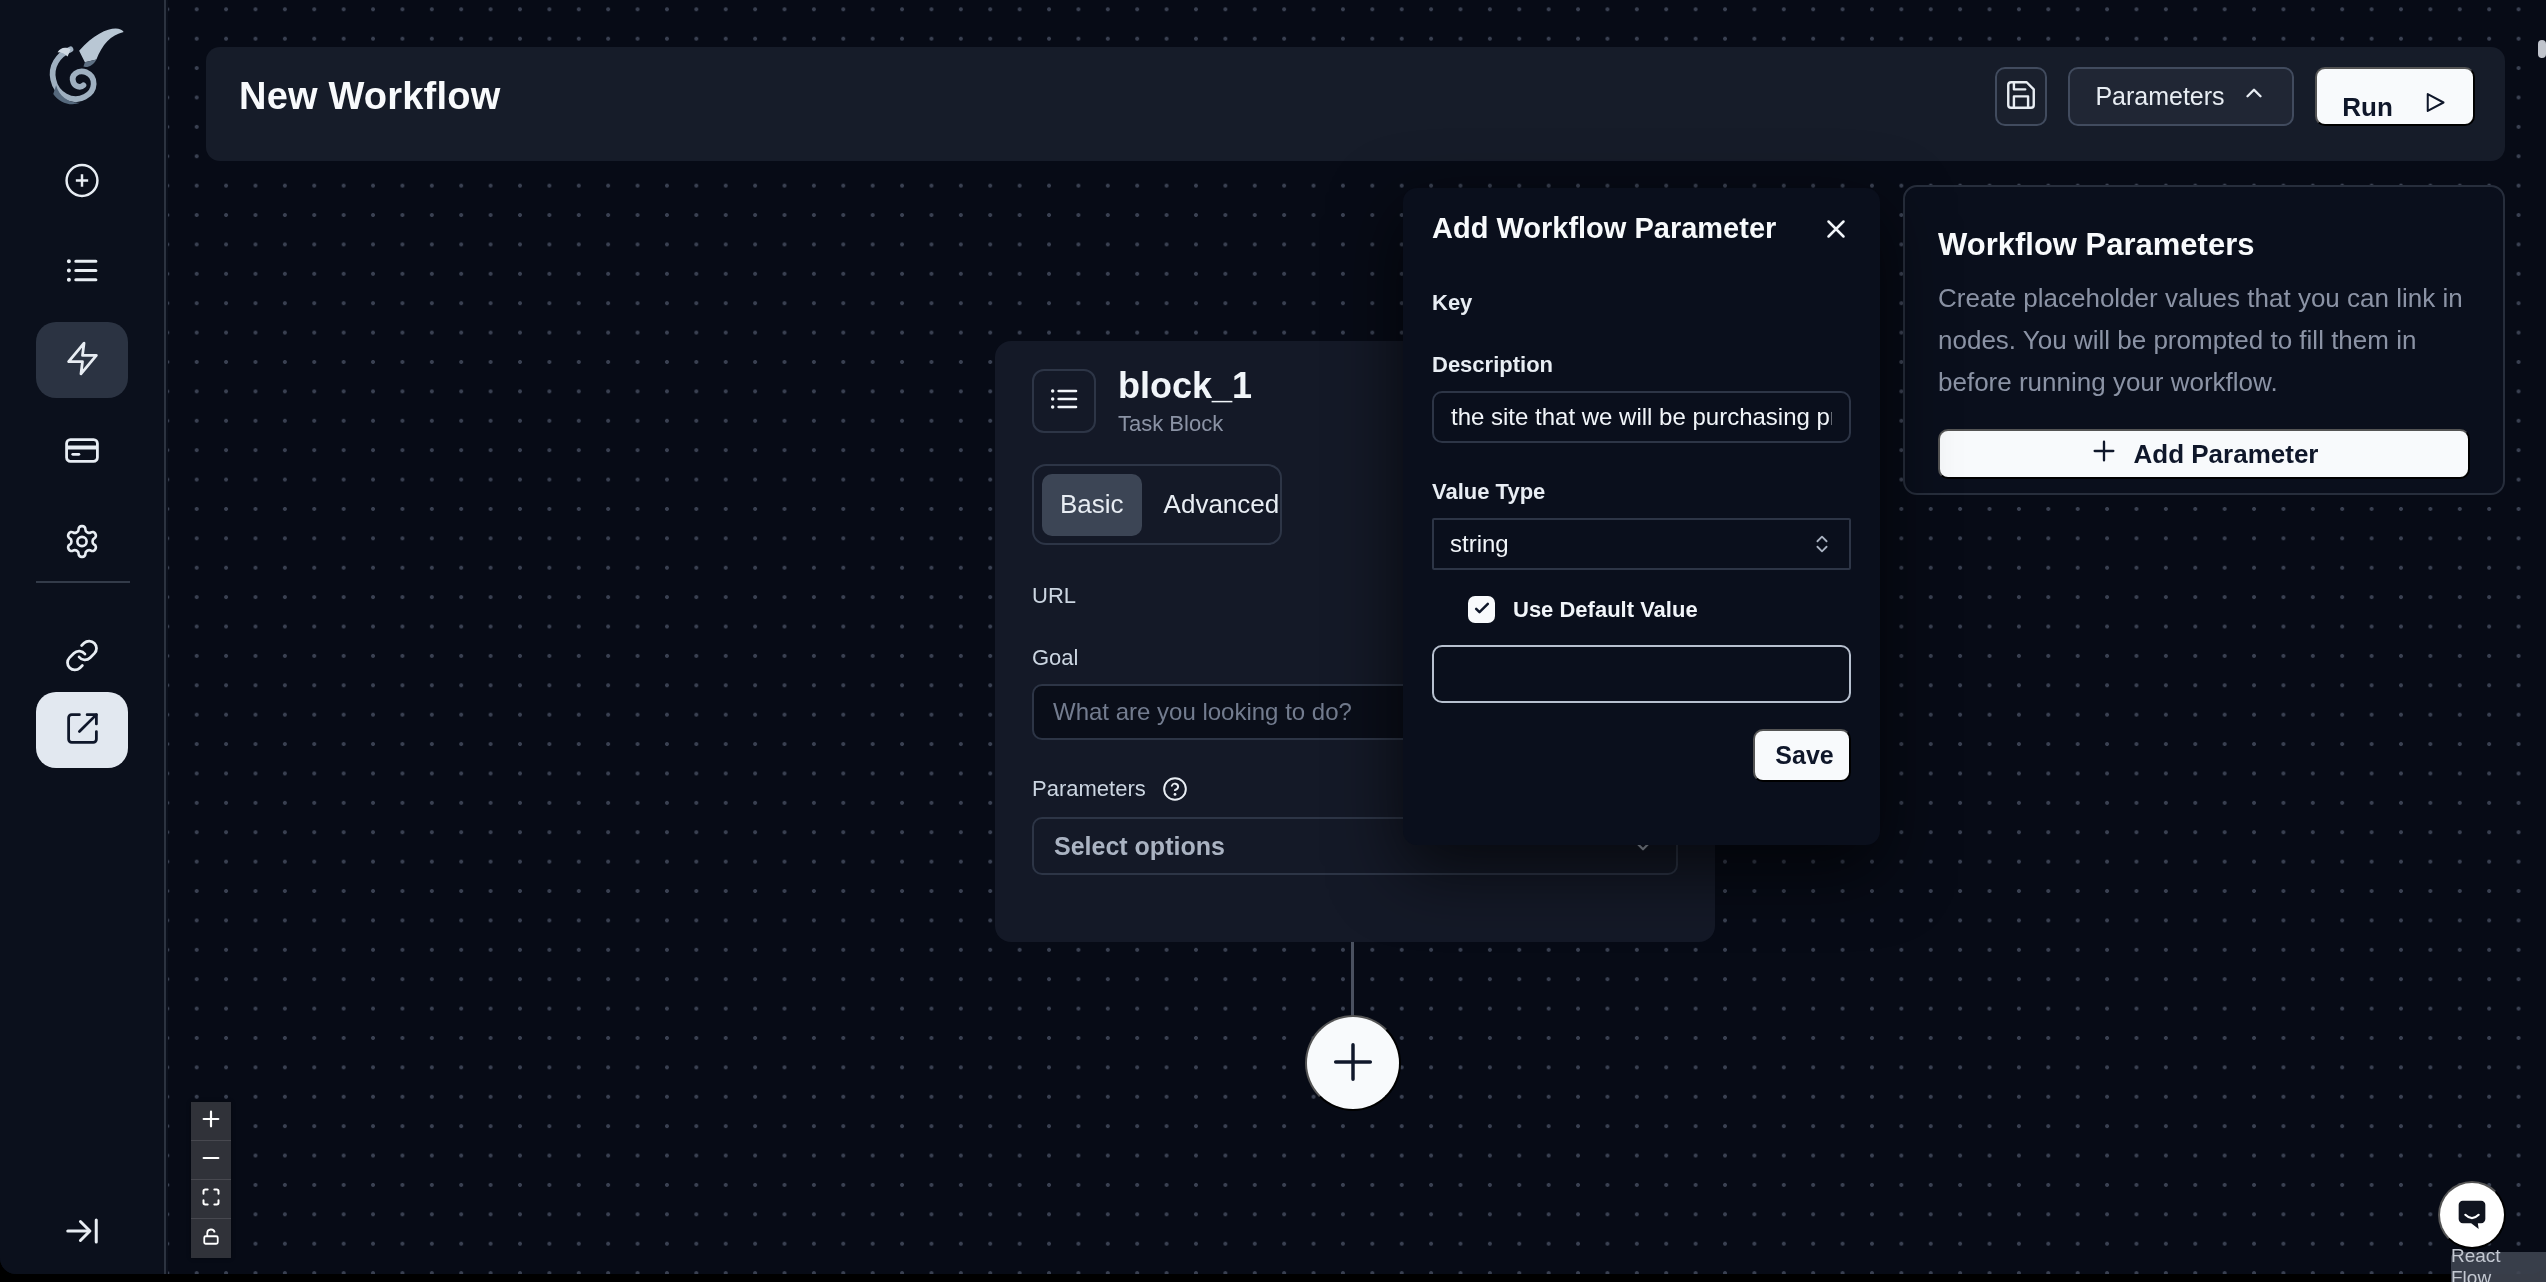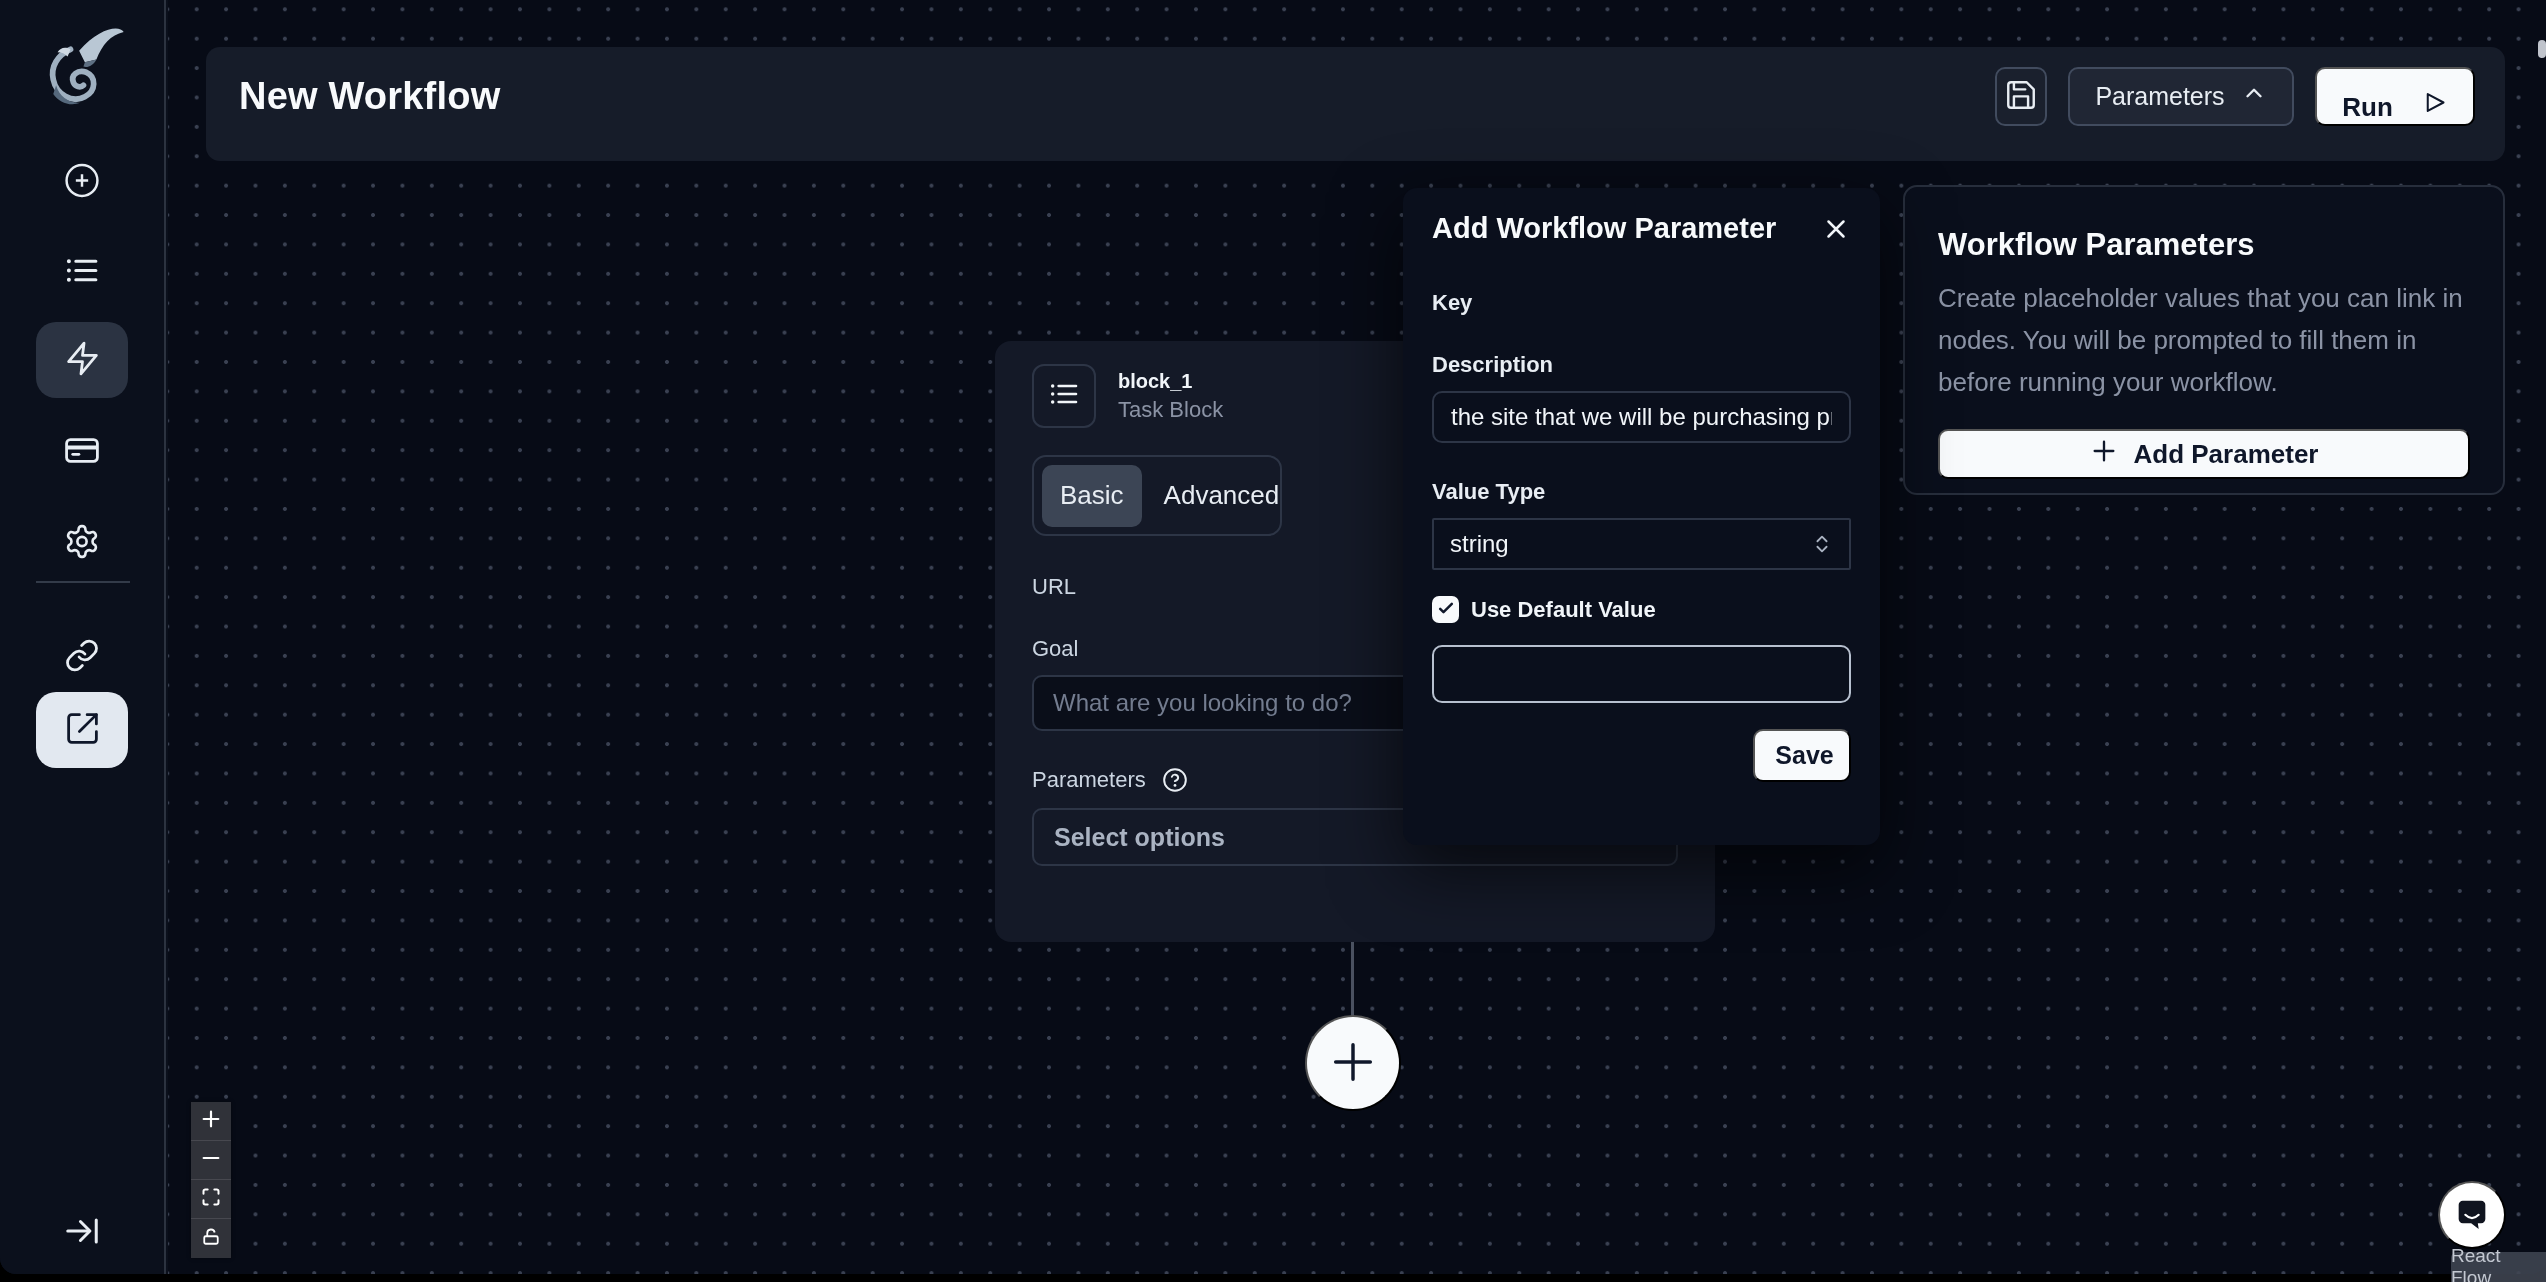--- a/index.html
+++ b/index.html
@@ -38,21 +38,21 @@
   .run-btn{width:160px;height:59px;border-radius:10px;background:#f8fafc;color:#0f172a;
            display:flex;align-items:flex-end;justify-content:center;gap:28px;font-size:26px;
            font-weight:700;cursor:pointer;}
 
   
   .node{position:absolute;left:995px;top:341px;width:720px;height:601px;background:#141927;
         border-radius:16px;padding:23px 37px;z-index:3;}
   .node-head{display:flex;align-items:center;gap:22px;}
   .node-iconbox{width:64px;height:64px;border:2px solid #2d3546;border-radius:12px;
                 display:flex;align-items:center;justify-content:center;color:#f1f5f9;}
-  .node-title{font-size:20px;font-weight:600;color:#f1f5f9;line-height:1.2;}
+  .node-title{font-size:36px;font-weight:600;color:#f1f5f9;line-height:1.2;}
   .node-sub{font-size:22px;color:#8b93a5;margin-top:4px;}
   .tabs{margin-top:27px;width:250px;height:81px;border:2px solid #2d3546;border-radius:14px;
         display:flex;align-items:center;padding:8px;gap:4px;}
   .tab{font-size:26px;color:#e8edf3;padding:0 18px;height:62px;display:flex;align-items:center;
        border-radius:10px;cursor:pointer;}
   .tab.active{background:#3c4555;font-weight:500;}
   .field-label{font-size:22px;color:#cbd5e1;font-weight:500;}
   .field-label.mt{margin-top:38px;}
   .text-input{margin-top:13px;width:100%;height:56px;background:#0a0e19;border:2px solid #2d3546;
               border-radius:10px;color:#f1f5f9;font-size:24px;padding:0 19px;outline:none;
@@ -78,21 +78,21 @@
   .modal-close{color:#f1f5f9;cursor:pointer;margin-top:2px;}
   .m-label{font-size:22px;font-weight:600;color:#e8edf3;}
   .m-label.mt{margin-top:36px;}
   .m-input{margin-top:13px;width:100%;height:52px;background:#0a0f1c;border:2px solid #2d3546;
            border-radius:10px;color:#f1f5f9;font-size:24px;padding:0 17px;outline:none;
            font-family:"Liberation Sans",sans-serif;}
   .m-select{margin-top:13px;width:100%;height:52px;border:2px solid #2d3546;border-radius:2px;
             display:flex;align-items:center;justify-content:space-between;padding:0 16px;
             cursor:pointer;}
   .m-select-text{font-size:24px;color:#f1f5f9;}
-  .check-row{margin-top:26px;display:flex;align-items:center;gap:12px;}
+  .check-row{margin-top:26px;display:flex;align-items:center;gap:18px;margin-left:36px;}
   .checkbox{width:27px;height:27px;background:#f8fafc;border-radius:7px;display:flex;
             align-items:center;justify-content:center;color:#0f172a;cursor:pointer;}
   .check-label{font-size:22px;font-weight:600;color:#f1f5f9;}
   .m-default{margin-top:22px;width:100%;height:58px;background:#0a0f1c;border:2px solid #b7c0cf;
              border-radius:10px;color:#f1f5f9;font-size:24px;padding:0 17px;outline:none;
              font-family:"Liberation Sans",sans-serif;}
   .m-footer{display:flex;justify-content:flex-end;margin-top:26px;}
   .save-btn{width:98px;height:53px;border-radius:10px;background:#f8fafc;color:#0f172a;
             font-size:25px;font-weight:700;display:flex;align-items:center;justify-content:center;
             cursor:pointer;padding-left:11px;}

